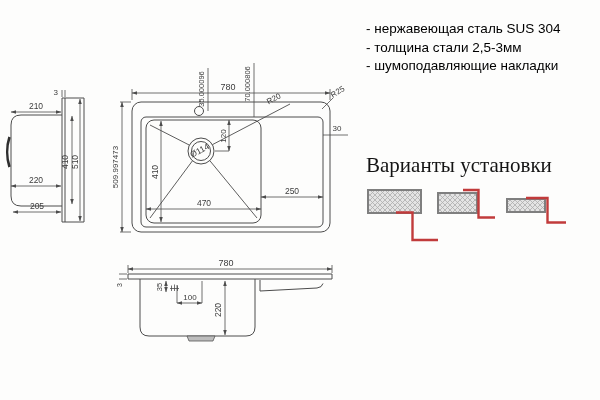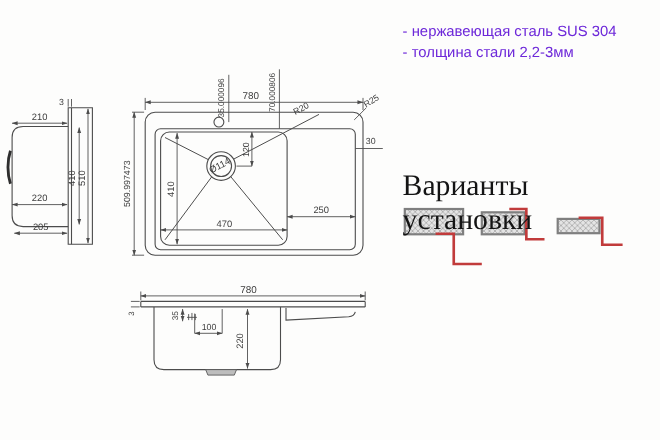--- a/index.html
+++ b/index.html
@@ -4,25 +4,25 @@
 <style>
   html,body{margin:0;padding:0;}
   .page{
     position:relative;width:600px;height:400px;background:#fdfdfc;overflow:hidden;
     font-family:"Liberation Sans",sans-serif;
   }
   svg{position:absolute;left:0;top:0;}
   svg text{fill:#3c3c3c;font-family:"Liberation Sans",sans-serif;}
   .features{
     position:absolute;left:366px;top:20px;width:225px;
-    font-size:13.5px;line-height:18.5px;color:#6d28d9;font-weight:500;
+    font-size:13.5px;line-height:18.5px;color:#000000;font-weight:500;
   }
   .install-title{
     position:absolute;left:366px;top:153px;width:220px;
-    font-family:"Liberation Serif",serif;font-size:27px;color:#141414;
+    font-family:"Liberation Serif",serif;font-size:21px;color:#141414;
   }
 </style>
 </head>
 <body>
 
 <div class="page">
 
   <svg width="600" height="400" viewBox="0 0 600 400">
     <defs>
       <marker id="arw" viewBox="0 0 10 10" refX="9" refY="5" markerWidth="7" markerHeight="7" orient="auto-start-reverse">
@@ -164,18 +164,19 @@
       </g>
       <g>
         <rect x="507" y="199" width="38" height="13" fill="url(#xh)" stroke="#7f7f7f" stroke-width="2"></rect>
         <path d="M526,198 H547.5 V222.5 H566" fill="none" stroke="#c13b3b" stroke-width="2.4"></path>
       </g>
     </g>
   </svg>
 
   <div class="features">
     <div>- нержавеющая сталь SUS 304</div>
-    <div>- толщина стали 2,2-3мм</div>
+    <div>- толщина стали 2,5-3мм</div>
+    <div>- шумоподавляющие накладки</div>
   </div>
 
   <div class="install-title">Варианты установки</div>
 
 </div>
 
 </body></html>

